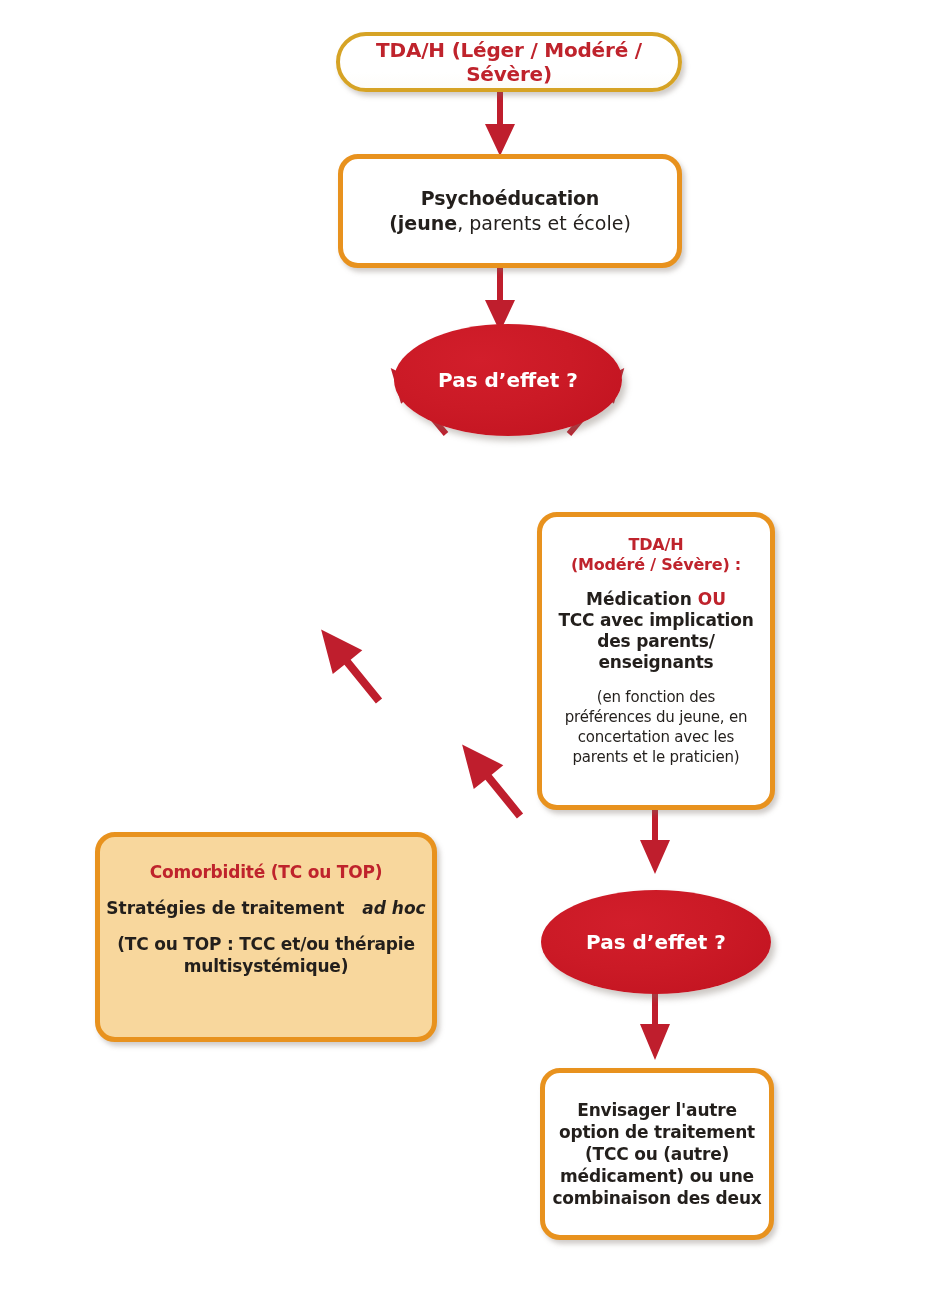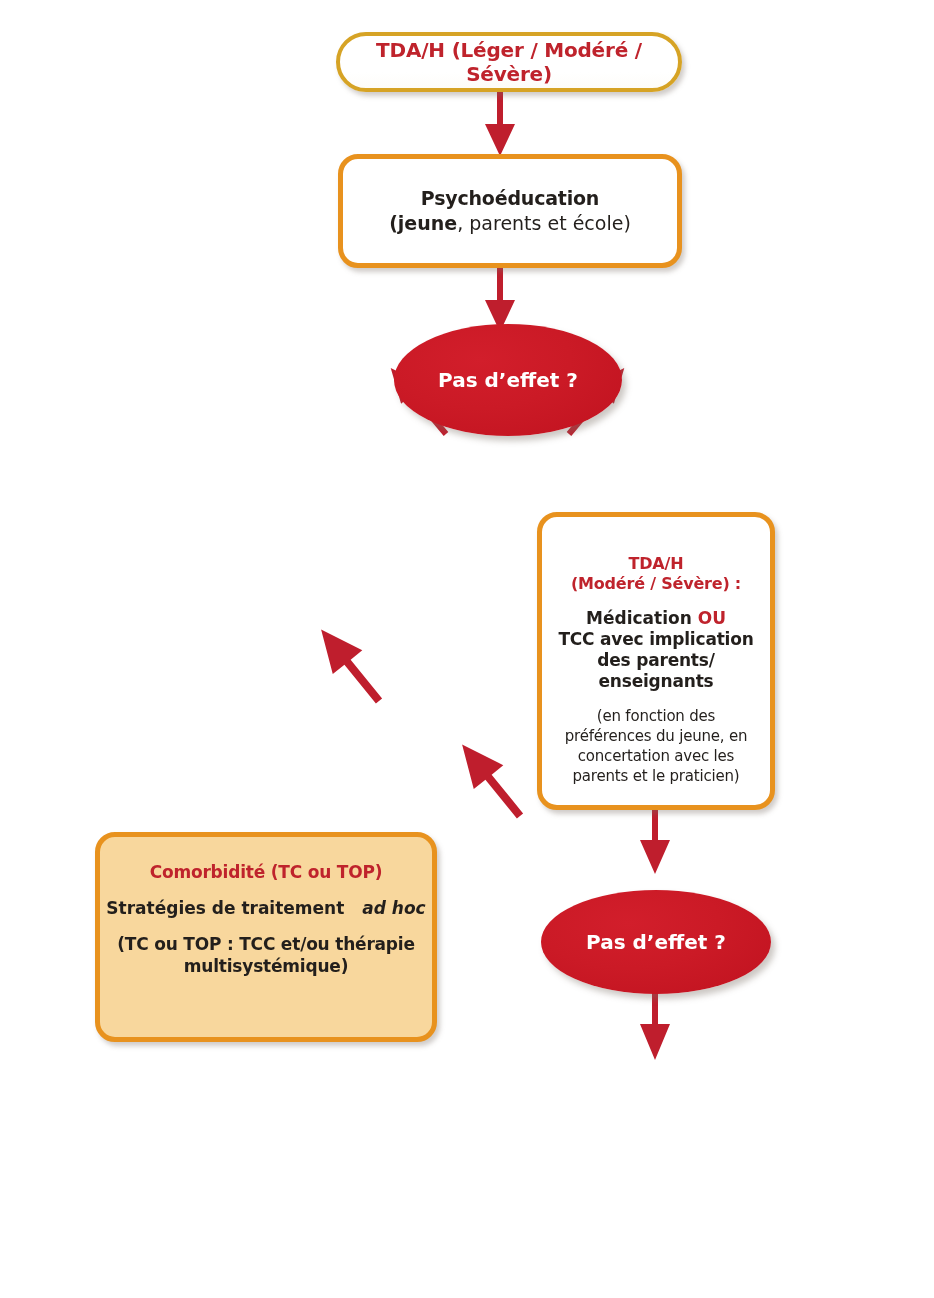--- a/index.html
+++ b/index.html
@@ -163,21 +163,21 @@
     <span class="line" style="font-size:19px; line-height:25px; color:#231f1c;">
       <span class="inline-bold">(jeune</span><span class="inline-norm">, parents et école)</span>
     </span>
   </div>
 
   <div class="ellipse" style="left:394px; top:324px; width:228px; height:112px; font-size:20px;">
     <span>Pas d’effet ?</span>
   </div>
 
 
-  <div class="node" style="left:537px; top:512px; width:238px; height:298px; justify-content:center; padding-top:18px;">
+  <div class="node" style="left:537px; top:512px; width:238px; height:298px; justify-content:flex-start; padding-top:18px;">
     <span class="t-red line" style="font-size:16px; line-height:20px;">TDA/H</span>
     <span class="t-red line" style="font-size:16px; line-height:20px;">(Modéré / Sévère) :</span>
     <div class="gap-md"></div>
     <span class="line" style="font-size:17px; line-height:21px; color:#231f1c; font-weight:bold;">
       <span>Médication </span><span class="inline-red">OU</span>
     </span>
     <span class="t-dark line" style="font-size:17px; line-height:21px;">TCC avec implication</span>
     <span class="t-dark line" style="font-size:17px; line-height:21px;">des parents/</span>
     <span class="t-dark line" style="font-size:17px; line-height:21px;">enseignants</span>
     <div class="gap-md"></div>
@@ -195,14 +195,21 @@
     </span>
     <div class="gap-md"></div>
     <span class="t-dark line" style="font-size:17px; line-height:22px;">(TC ou TOP : TCC et/ou thérapie</span>
     <span class="t-dark line" style="font-size:17px; line-height:22px;">multisystémique)</span>
   </div>
 
   <div class="ellipse" style="left:541px; top:890px; width:230px; height:104px; font-size:20px;">
     <span>Pas d’effet ?</span>
   </div>
 
+  <div class="node" style="left:540px; top:1068px; width:234px; height:172px;">
+    <span class="t-dark line" style="font-size:17px; line-height:22px;">Envisager l'autre</span>
+    <span class="t-dark line" style="font-size:17px; line-height:22px;">option de traitement</span>
+    <span class="t-dark line" style="font-size:17px; line-height:22px;">(TCC ou (autre)</span>
+    <span class="t-dark line" style="font-size:17px; line-height:22px;">médicament) ou une</span>
+    <span class="t-dark line" style="font-size:17px; line-height:22px;">combinaison des deux</span>
+  </div>
 
 </div>
 
 </body></html>

